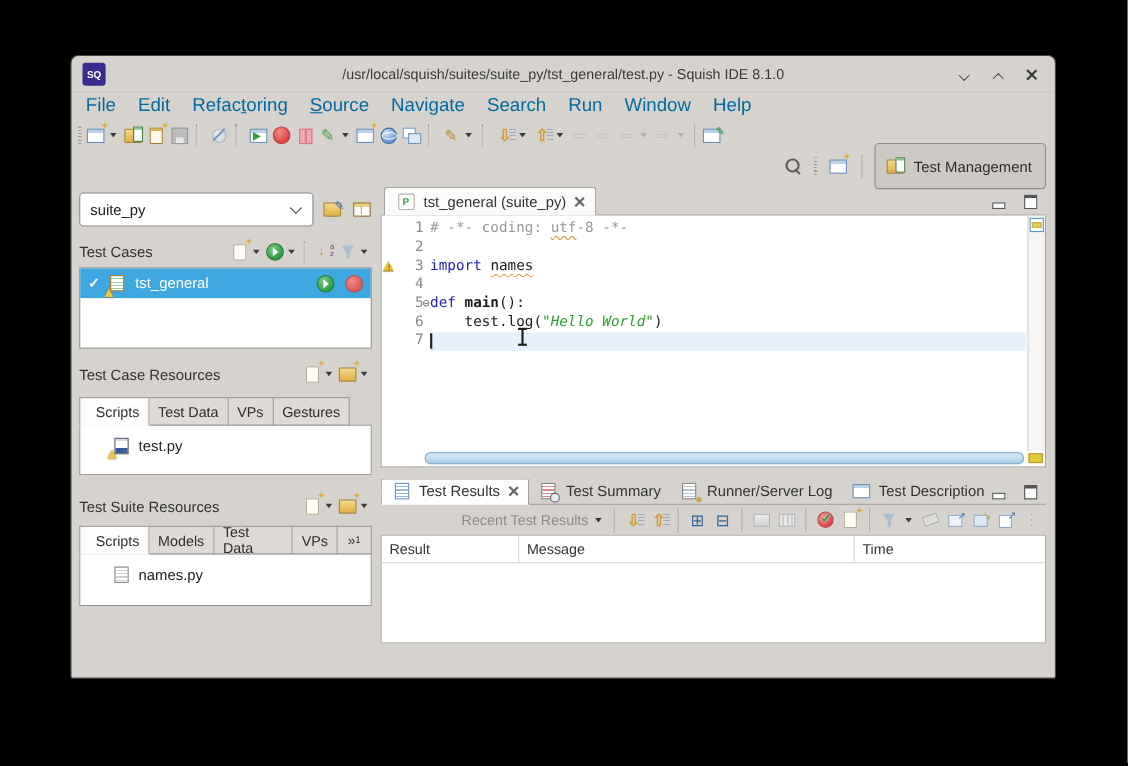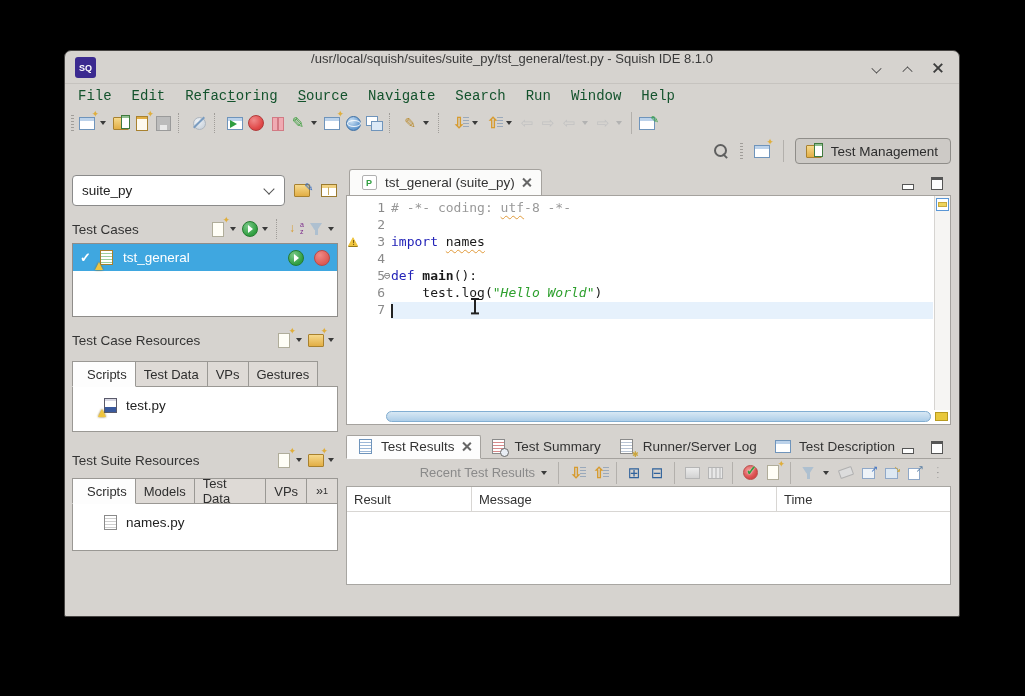--- a/index.html
+++ b/index.html
@@ -5,53 +5,53 @@
   * { box-sizing: border-box; margin:0; padding:0; }
   html,body { width:1025px; height:696px; }
   body { background:#000; position:relative; overflow:hidden;
          font-family:"Liberation Sans",sans-serif; }
 
   .win { position:absolute; left:64px; top:50px; width:896px; height:567px;
          background:#d6d3cf; border:1px solid #474543; border-radius:7px 7px 2px 2px;
          color:#333; }
 
   
-  .titlebar { height:33px; display:flex; align-items:flex-start; position:relative;
+  .titlebar { height:33px; display:flex; align-items:center; position:relative;
               border-bottom:1px solid #c6c3bf; border-radius:7px 7px 0 0; }
   .sq { position:absolute; left:10px; top:6px; width:21px; height:21px; background:#3b2a90;
         color:#fff; font-weight:bold; font-size:9px; display:flex; align-items:center;
         justify-content:center; border-radius:3px; }
   .title-text { flex:1; text-align:center; font-size:13px; color:#3a3a3a; }
   .wcontrols { position:absolute; right:14px; top:0; height:33px; display:flex; gap:17px; align-items:center; }
   .wc { width:14px; height:14px; position:relative; cursor:pointer; }
   .wc-min::before { content:""; position:absolute; left:3px; top:3px; width:8px; height:8px;
         border-left:1.6px solid #3c3c3c; border-bottom:1.6px solid #3c3c3c; transform:rotate(-45deg) scale(.8); }
   .wc-max::before { content:""; position:absolute; left:3px; top:6px; width:8px; height:8px;
         border-left:1.6px solid #3c3c3c; border-top:1.6px solid #3c3c3c; transform:rotate(45deg) scale(.8); }
   .wc-close::before, .wc-close::after { content:""; position:absolute; left:6px; top:1px; width:1.6px;
         height:12px; background:#3c3c3c; }
   .wc-close::before { transform:rotate(45deg);} .wc-close::after { transform:rotate(-45deg);}
 
   
   .menubar { height:24px; display:flex; align-items:center; padding-left:3px; }
-  .mi { padding:2px 10px; font-size:14px; color:#14532d; cursor:default;font-family:Liberation Mono, monospace; }
+  .mi { padding:2px 10px; font-size:17px; color:#0369a1; cursor:default; }
   .u { text-decoration:underline; }
 
   
   .toolbar { height:30px; display:flex; align-items:center; padding-left:4px; gap:1px; }
   .sep { width:7px; height:20px; border-left:1px dotted #a09d99; margin:0 3px 0 4px; }
   .vline { width:1px; height:22px; background:#b3b0ac; margin:0 4px; }
   .tbi { width:20px; height:20px; display:inline-flex; align-items:center; justify-content:center;
          position:relative; }
   .ddn { width:0; height:0; border-left:3.5px solid transparent; border-right:3.5px solid transparent;
          border-top:4px solid #3a3a3a; margin:0 4px 0 2px; }
   .ddn.dis { border-top-color:#b2b2b2; }
 
   .toolbar2 { position:absolute; right:8px; top:86px; height:28px; display:flex; align-items:center; gap:7px; }
-  .tmbtn { display:flex; align-items:center; gap:7px; height:26px; padding:0 12px 0 8px;
+  .tmbtn { display:flex; align-items:center; gap:7px; height:42px; padding:0 12px 0 8px;
            background:#cdcac6; border:1px solid #8f8d89; border-radius:4px; font-size:13.5px; color:#2d2d2d; }
 
   
   .i-newwin::before, .i-runaut::before, .i-snapshot::before, .i-annotate::before,
   .i-perspective::before, .i-testdesc::before {
      content:""; width:14px; height:11px; border:1px solid #6f94bb;
      background:linear-gradient(#bcd2ea 0 3px,#fff 3px); }
   .i-newwin::after, .i-snapshot::after, .i-perspective::after, .i-newdoc::after,
   .i-newfolder::after, .i-newcase::after, .i-newreport::after {
      content:"✦"; position:absolute; top:-3px; right:-2px; font-size:9px; color:#dfae3c; line-height:1; }
@@ -209,21 +209,21 @@
   .ftab.sel { background:#fdfdfd; border-bottom-color:#fdfdfd; }
   .ftab-more { width:31px; justify-content:center; font-size:12.5px; }
   .sub1 { font-size:9px; vertical-align:sub; }
   .fbox { margin-top:-1px; background:#fff; border:1px solid #9a9894; position:relative; z-index:1; }
   .fbox.h45 { height:46px; } .fbox.h47 { height:48px; }
   .file-row { display:flex; align-items:center; gap:6px; padding:8px 0 0 27px; color:#222; }
 
   
   .rightcol { position:absolute; left:281px; width:605px; top:0; bottom:0; }
   .editor { position:absolute; top:0; left:0; right:0; height:256px; }
-  .etabs { height:27px; border-bottom:1px solid #a5a29e; display:flex; align-items:flex-start; position:relative; }
+  .etabs { height:27px; border-bottom:1px solid #a5a29e; display:flex; align-items:center; position:relative; }
   .etab { height:26px; margin:0 0 -1px 3px; background:#fbfbfa; border:1px solid #a5a29e; border-bottom:none;
           border-radius:3px 3px 0 0; display:flex; align-items:center; gap:6px; padding:0 9px; font-size:13.5px; }
   .xclose { position:relative; width:11px; height:11px; cursor:pointer; }
   .xclose::before, .xclose::after { content:""; position:absolute; left:5px; top:0; width:1.5px; height:11px; background:#666; }
   .xclose::before { transform:rotate(45deg);} .xclose::after { transform:rotate(-45deg);}
   .ebtns { position:absolute; right:4px; top:4px; display:flex; gap:9px; }
 
   .ebody { position:absolute; top:27px; left:0; right:0; bottom:0; background:#fff;
            border:1px solid #a5a29e; border-top:none; overflow:hidden; }
   .lines { position:absolute; top:4px; left:0; right:17px; }

